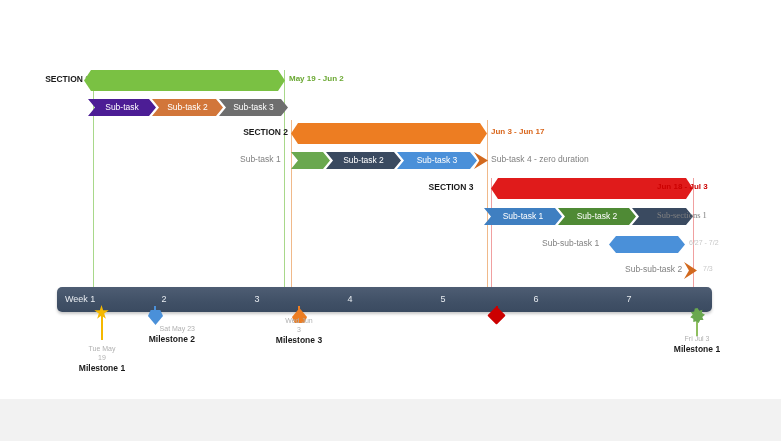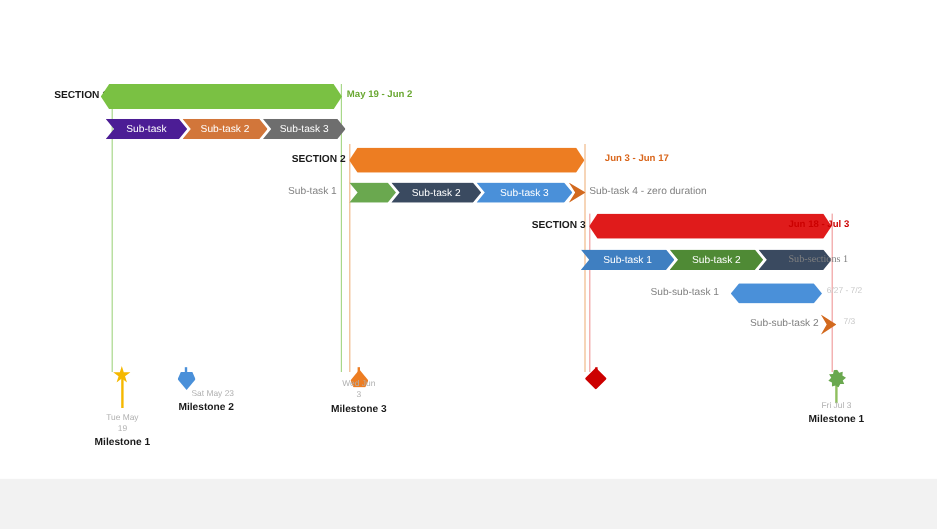--- a/index.html
+++ b/index.html
@@ -179,46 +179,55 @@
   <div class="lbl section-name" style="left:16px; top:74px; width:74px;">SECTION 1</div>
   <div class="bar big double" style="left:84px; top:70px; width:201px; background:#7ac143;"></div>
   <div class="lbl date-lbl" style="left:289px; top:74px; color:#6aa832;">May 19 - Jun 2</div>
 
   <div class="bar chev" style="left:88px; top:99px; width:68px; background:#4c1d95;">Sub-task</div>
   <div class="bar chev" style="left:152px; top:99px; width:71px; background:#d2763a;">Sub-task 2</div>
   <div class="bar chev" style="left:219px; top:99px; width:69px; background:#6e6e6e;">Sub-task 3</div>
 
   <div class="lbl section-name" style="left:214px; top:127px; width:74px;">SECTION 2</div>
   <div class="bar big double" style="left:291px; top:123px; width:196px; background:#ed7d22;"></div>
-  <div class="lbl date-lbl" style="left:504px; top:127px; color:#d9661c;">Jun 3 - Jun 17</div>
+  <div class="lbl date-lbl" style="left:491px; top:127px; color:#d9661c;">Jun 3 - Jun 17</div>
 
   <div class="lbl task-name" style="left:240px; top:154px;">Sub-task 1</div>
   <div class="bar chev" style="left:291px; top:152px; width:39px; background:#6aa84f;"></div>
   <div class="bar chev" style="left:326px; top:152px; width:75px; background:#3a4a60;">Sub-task 2</div>
   <div class="bar chev" style="left:397px; top:152px; width:80px; background:#4a90d9;">Sub-task 3</div>
   <div class="bar zero" style="left:474px; top:152px; width:14px; background:#d2691e;"></div>
   <div class="lbl task-name" style="left:491px; top:154px;">Sub-task 4 - zero duration</div>
 
-  <div class="lbl section-name" style="left:414px; top:182px; width:74px;">SECTION 3</div>
+  <div class="lbl section-name" style="left:414px; top:182px; width:74px;text-align:center;">SECTION 3</div>
   <div class="bar big double" style="left:491px; top:178px; width:202px; background:#e01b1b;"></div>
   <div class="lbl date-lbl" style="left:657px; top:182px; color:#cc0000;">Jun 18 - Jul 3</div>
 
   <div class="bar chev" style="left:484px; top:208px; width:78px; background:#3f7fc1;">Sub-task 1</div>
   <div class="bar chev" style="left:558px; top:208px; width:78px; background:#4f8a35;">Sub-task 2</div>
   <div class="bar chev" style="left:632px; top:208px; width:61px; background:#3a4a60;"></div>
   <div class="lbl task-name" style="left:657px; top:210px;font-family:Liberation Serif, serif;">Sub-sections 1</div>
 
   <div class="lbl task-name" style="left:542px; top:238px;">Sub-sub-task 1</div>
   <div class="bar double" style="left:609px; top:236px; width:76px; background:#4a90d9;"></div>
   <div class="lbl faint-date" style="left:689px; top:239px;">6/27 - 7/2</div>
 
   <div class="lbl task-name" style="left:625px; top:264px;">Sub-sub-task 2</div>
   <div class="bar zero" style="left:684px; top:262px; width:13px; background:#d2691e;"></div>
   <div class="lbl faint-date" style="left:703px; top:265px;">7/3</div>
 
+  <div class="axis">
+    <div class="axis-tick" style="left:8px; width:70px; text-align:left;">Week 1</div>
+    <div class="axis-tick" style="left:72px; width:70px;">2</div>
+    <div class="axis-tick" style="left:165px; width:70px;">3</div>
+    <div class="axis-tick" style="left:258px; width:70px;">4</div>
+    <div class="axis-tick" style="left:351px; width:70px;">5</div>
+    <div class="axis-tick" style="left:444px; width:70px;">6</div>
+    <div class="axis-tick" style="left:537px; width:70px;">7</div>
+  </div>
 
   <div class="ms-stem" style="left:101px; top:312px; height:28px; background:#f5b800;"></div>
   <div class="ms-shape star" style="left:94px; top:305px; background:#f5b800;"></div>
   <div class="ms-text" style="left:62px; top:344px;">
     <div>Tue May</div>
     <div>19</div>
     <div class="ms-title">Milestone 1</div>
   </div>
 
   <div class="ms-stem" style="left:154px; top:306px; height:14px; background:#4a90d9;"></div>

